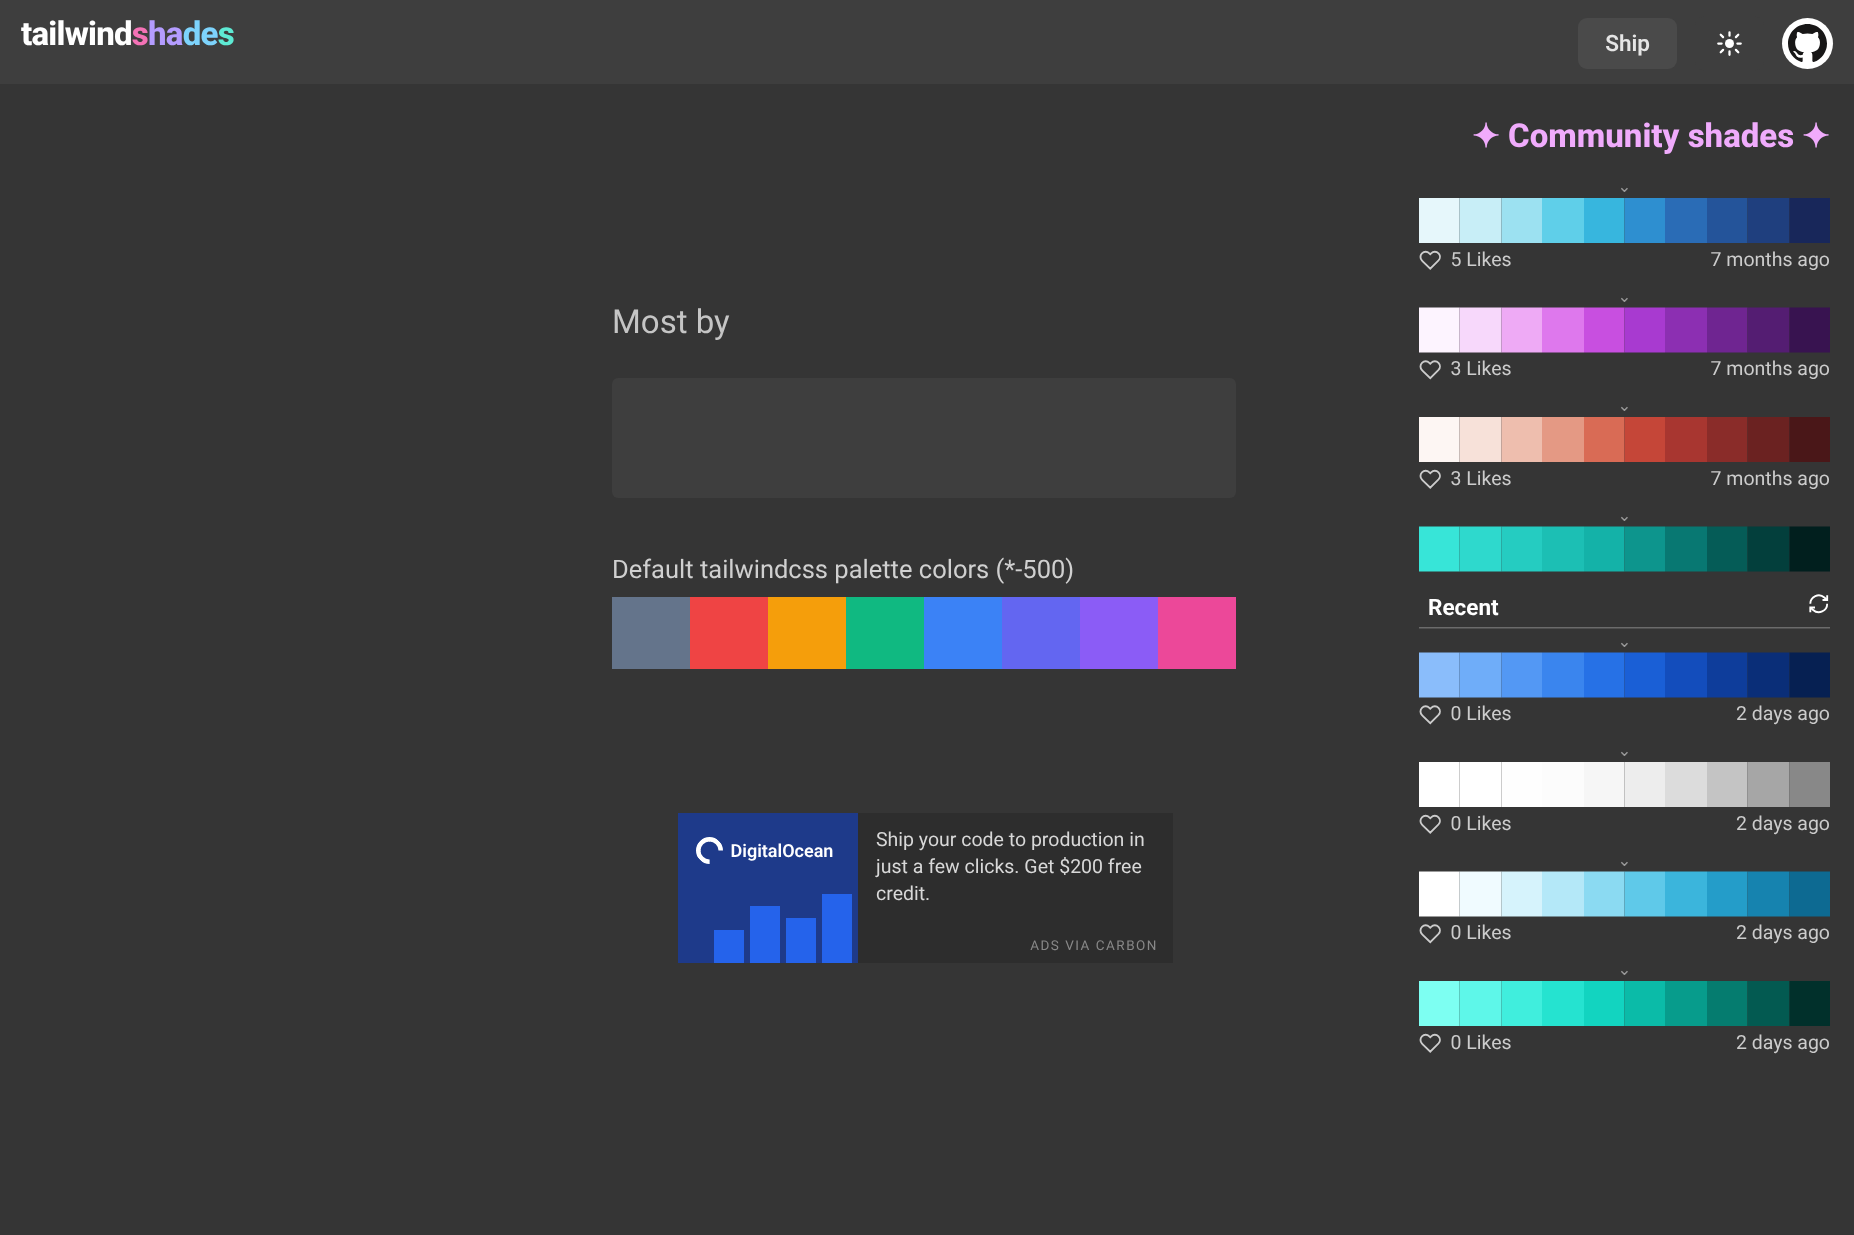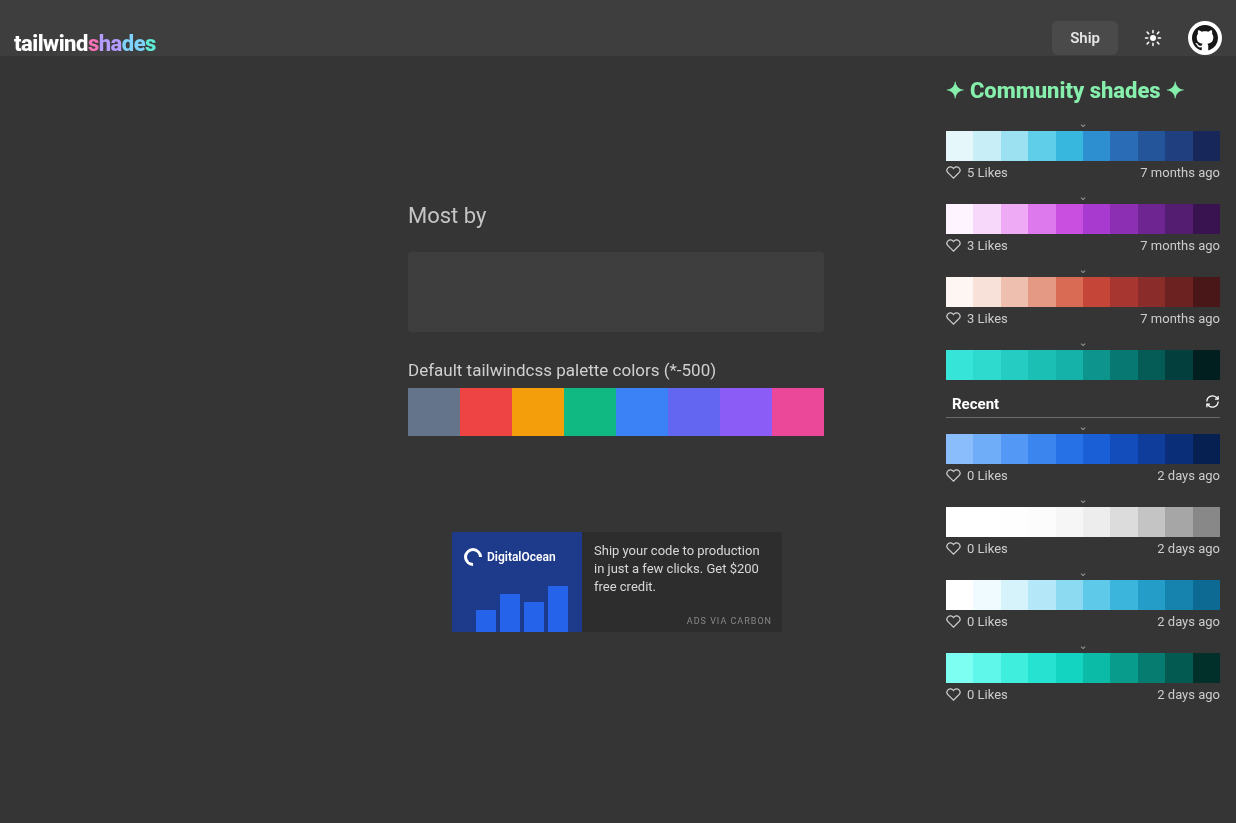--- a/index.html
+++ b/index.html
@@ -1,47 +1,47 @@
 <!DOCTYPE html>
 <html><head>
 <meta charset="utf-8">
 <style>
 *{margin:0;padding:0;box-sizing:border-box;font-family:-apple-system,BlinkMacSystemFont,"Segoe UI",Roboto,sans-serif}
 body{background:#353535;color:#e5e5e5;min-height:823px;width:1236px;overflow:hidden}
-.header{background:#3e3e3e;height:56px;display:flex;align-items:flex-end;justify-content:space-between;padding:0 14px}
+.header{background:#3e3e3e;height:56px;display:flex;align-items:flex-start;justify-content:space-between;padding:11px 14px}
 .logo{font-size:22px;font-weight:800;letter-spacing:-.5px}
 .logo .p1{color:#fff}
 .logo .p2{color:#f472b6}
 .logo .p3{color:#b49cff}
 .logo .p4{color:#7dd3fc}
 .logo .p5{color:#5eead4}
 .header-right{display:flex;align-items:center;gap:12px}
 .login-btn{background:#4a4a4a;color:#e5e5e5;border:none;padding:8px 18px;border-radius:6px;font-size:15px;font-weight:600;cursor:pointer}
 .theme-btn{background:#3e3e3e;border:none;width:46px;height:36px;border-radius:6px;cursor:pointer;display:flex;align-items:center;justify-content:center;color:#fff}
 .github-btn{width:34px;height:34px;border-radius:50%;background:#fff;display:flex;align-items:center;justify-content:center;cursor:pointer}
 .github-btn svg{width:26px;height:26px}
 .main{display:flex;padding-top:2px}
 .center{flex:1;padding:145px 0 0 408px}
 .intro-small{font-size:22px;color:#c5c5c5;margin-bottom:4px}
 .intro-big{font-size:37px;font-weight:800;color:#fff;letter-spacing:-.5px}
 .intro-big .underline{text-decoration:underline}
 .color-input{width:416px;height:80px;background:#3e3e3e;border-radius:4px;margin-top:24px}
-.palette-label{font-size:17px;color:#d0d0d0;margin-top:28px}
+.palette-label{font-size:17px;color:#d0d0d0;margin-top:38px}
 .palette-row{display:flex;width:416px;height:48px;margin-top:8px}
 .palette-row .sw{flex:1;cursor:pointer}
 .ad{display:flex;width:330px;height:100px;background:#2d2d2d;margin:96px 0 0 44px;position:relative}
-.ad-img{width:130px;background:#1e3a8a;position:relative;overflow:hidden}
+.ad-img{width:120px;background:#1e3a8a;position:relative;overflow:hidden}
 .ad-do{position:absolute;top:16px;left:12px;display:flex;align-items:center;gap:5px;color:#fff;font-size:12px;font-weight:600}
 .ad-do-circle{width:18px;height:18px;border:3px solid #fff;border-radius:50%;border-right-color:transparent;transform:rotate(45deg)}
 .ad-bars{position:absolute;bottom:0;left:24px;display:flex;gap:4px;align-items:flex-end}
 .ad-bars div{width:20px;background:#2563eb}
 .ad-txt{flex:1;padding:10px 12px;font-size:13px;line-height:1.4;color:#d8d8d8}
 .ad-via{position:absolute;bottom:6px;right:10px;font-size:9px;letter-spacing:1px;color:#888}
 .sidebar{width:290px;padding:20px 16px 0 0}
-.comm-title{text-align:left;font-size:22px;font-weight:800;color:#86efac;margin-bottom:18px}
+.comm-title{text-align:right;font-size:22px;font-weight:800;color:#f0abfc;margin-bottom:18px}
 .section-head{display:flex;align-items:center;justify-content:space-between;border-bottom:1px solid #6b6b6b;padding-bottom:4px;margin-bottom:6px}
 .section-head span{font-size:15px;font-weight:700;color:#fff;padding-left:6px}
 .refresh{cursor:pointer;color:#bbb}
 .shade-item{margin-bottom:14px}
 .chev{text-align:center;height:10px;line-height:6px;color:#999;font-size:11px;cursor:pointer}
 .shade-row{display:flex;height:30px}
 .shade-row .c{flex:1}
 .shade-meta{display:flex;justify-content:space-between;align-items:center;margin-top:4px;font-size:13px;color:#ccc}
 .shade-likes{display:flex;align-items:center;gap:6px;cursor:pointer}
 .shade-likes svg{width:15px;height:15px}

